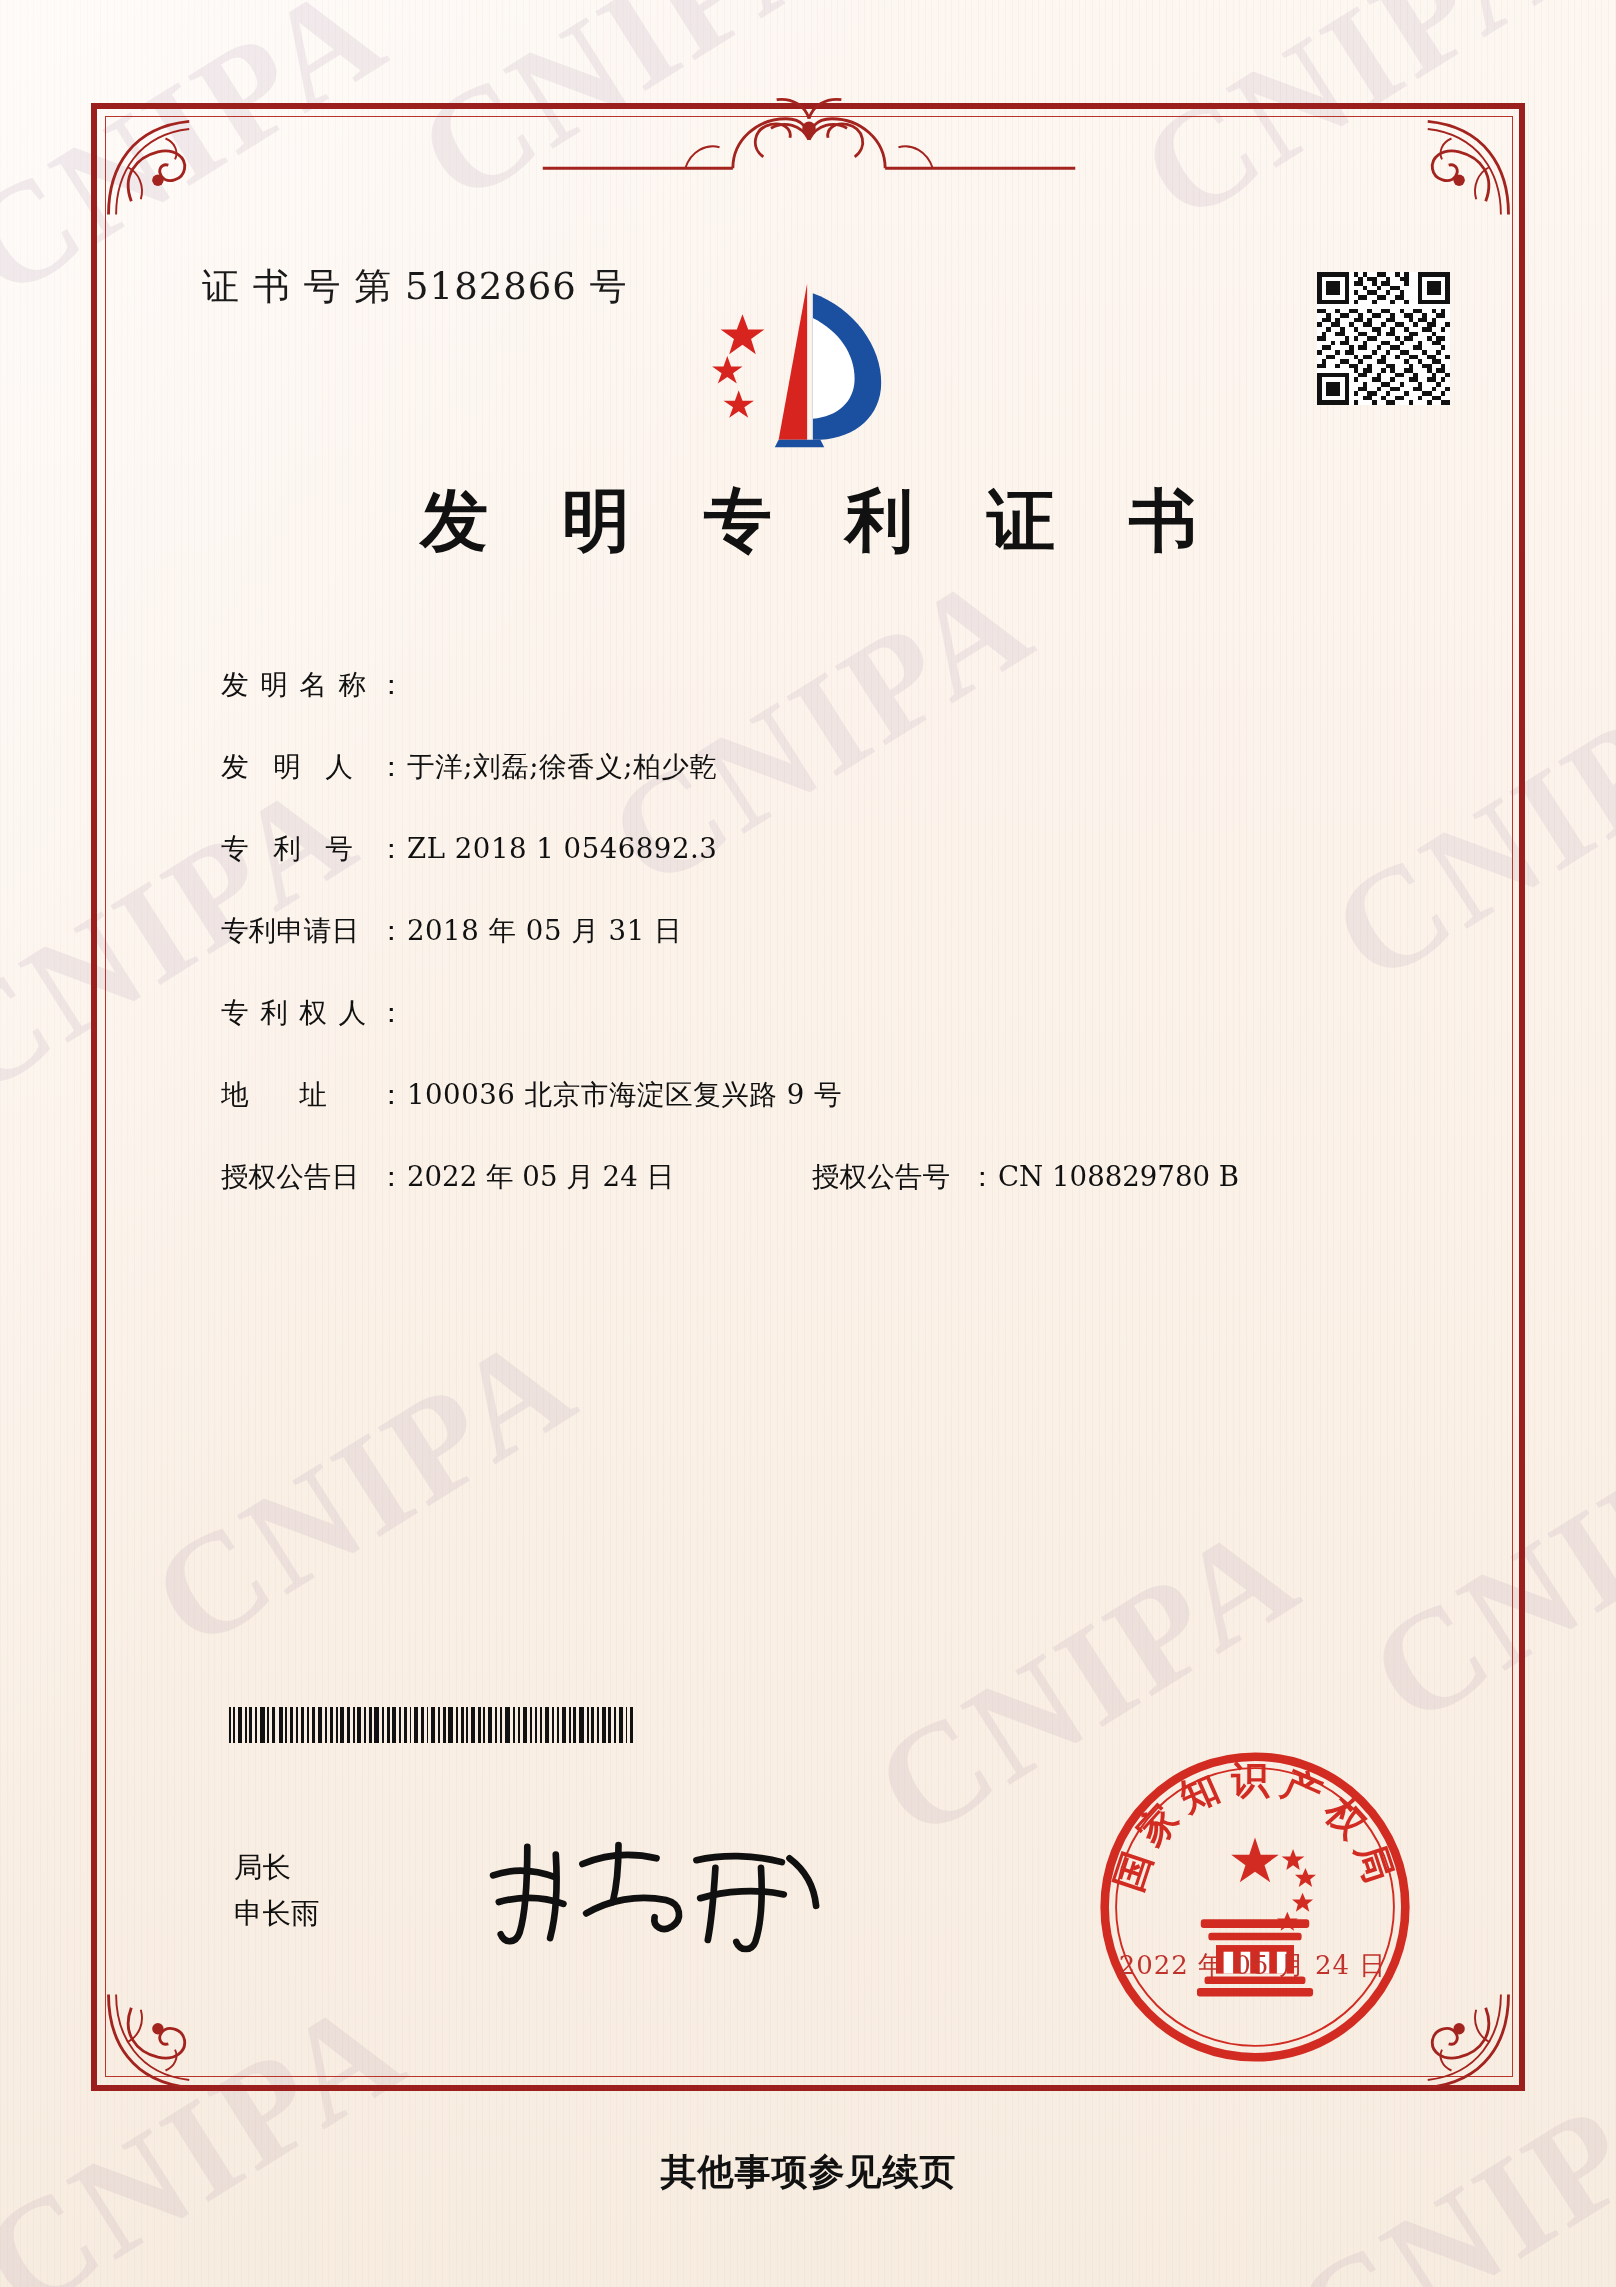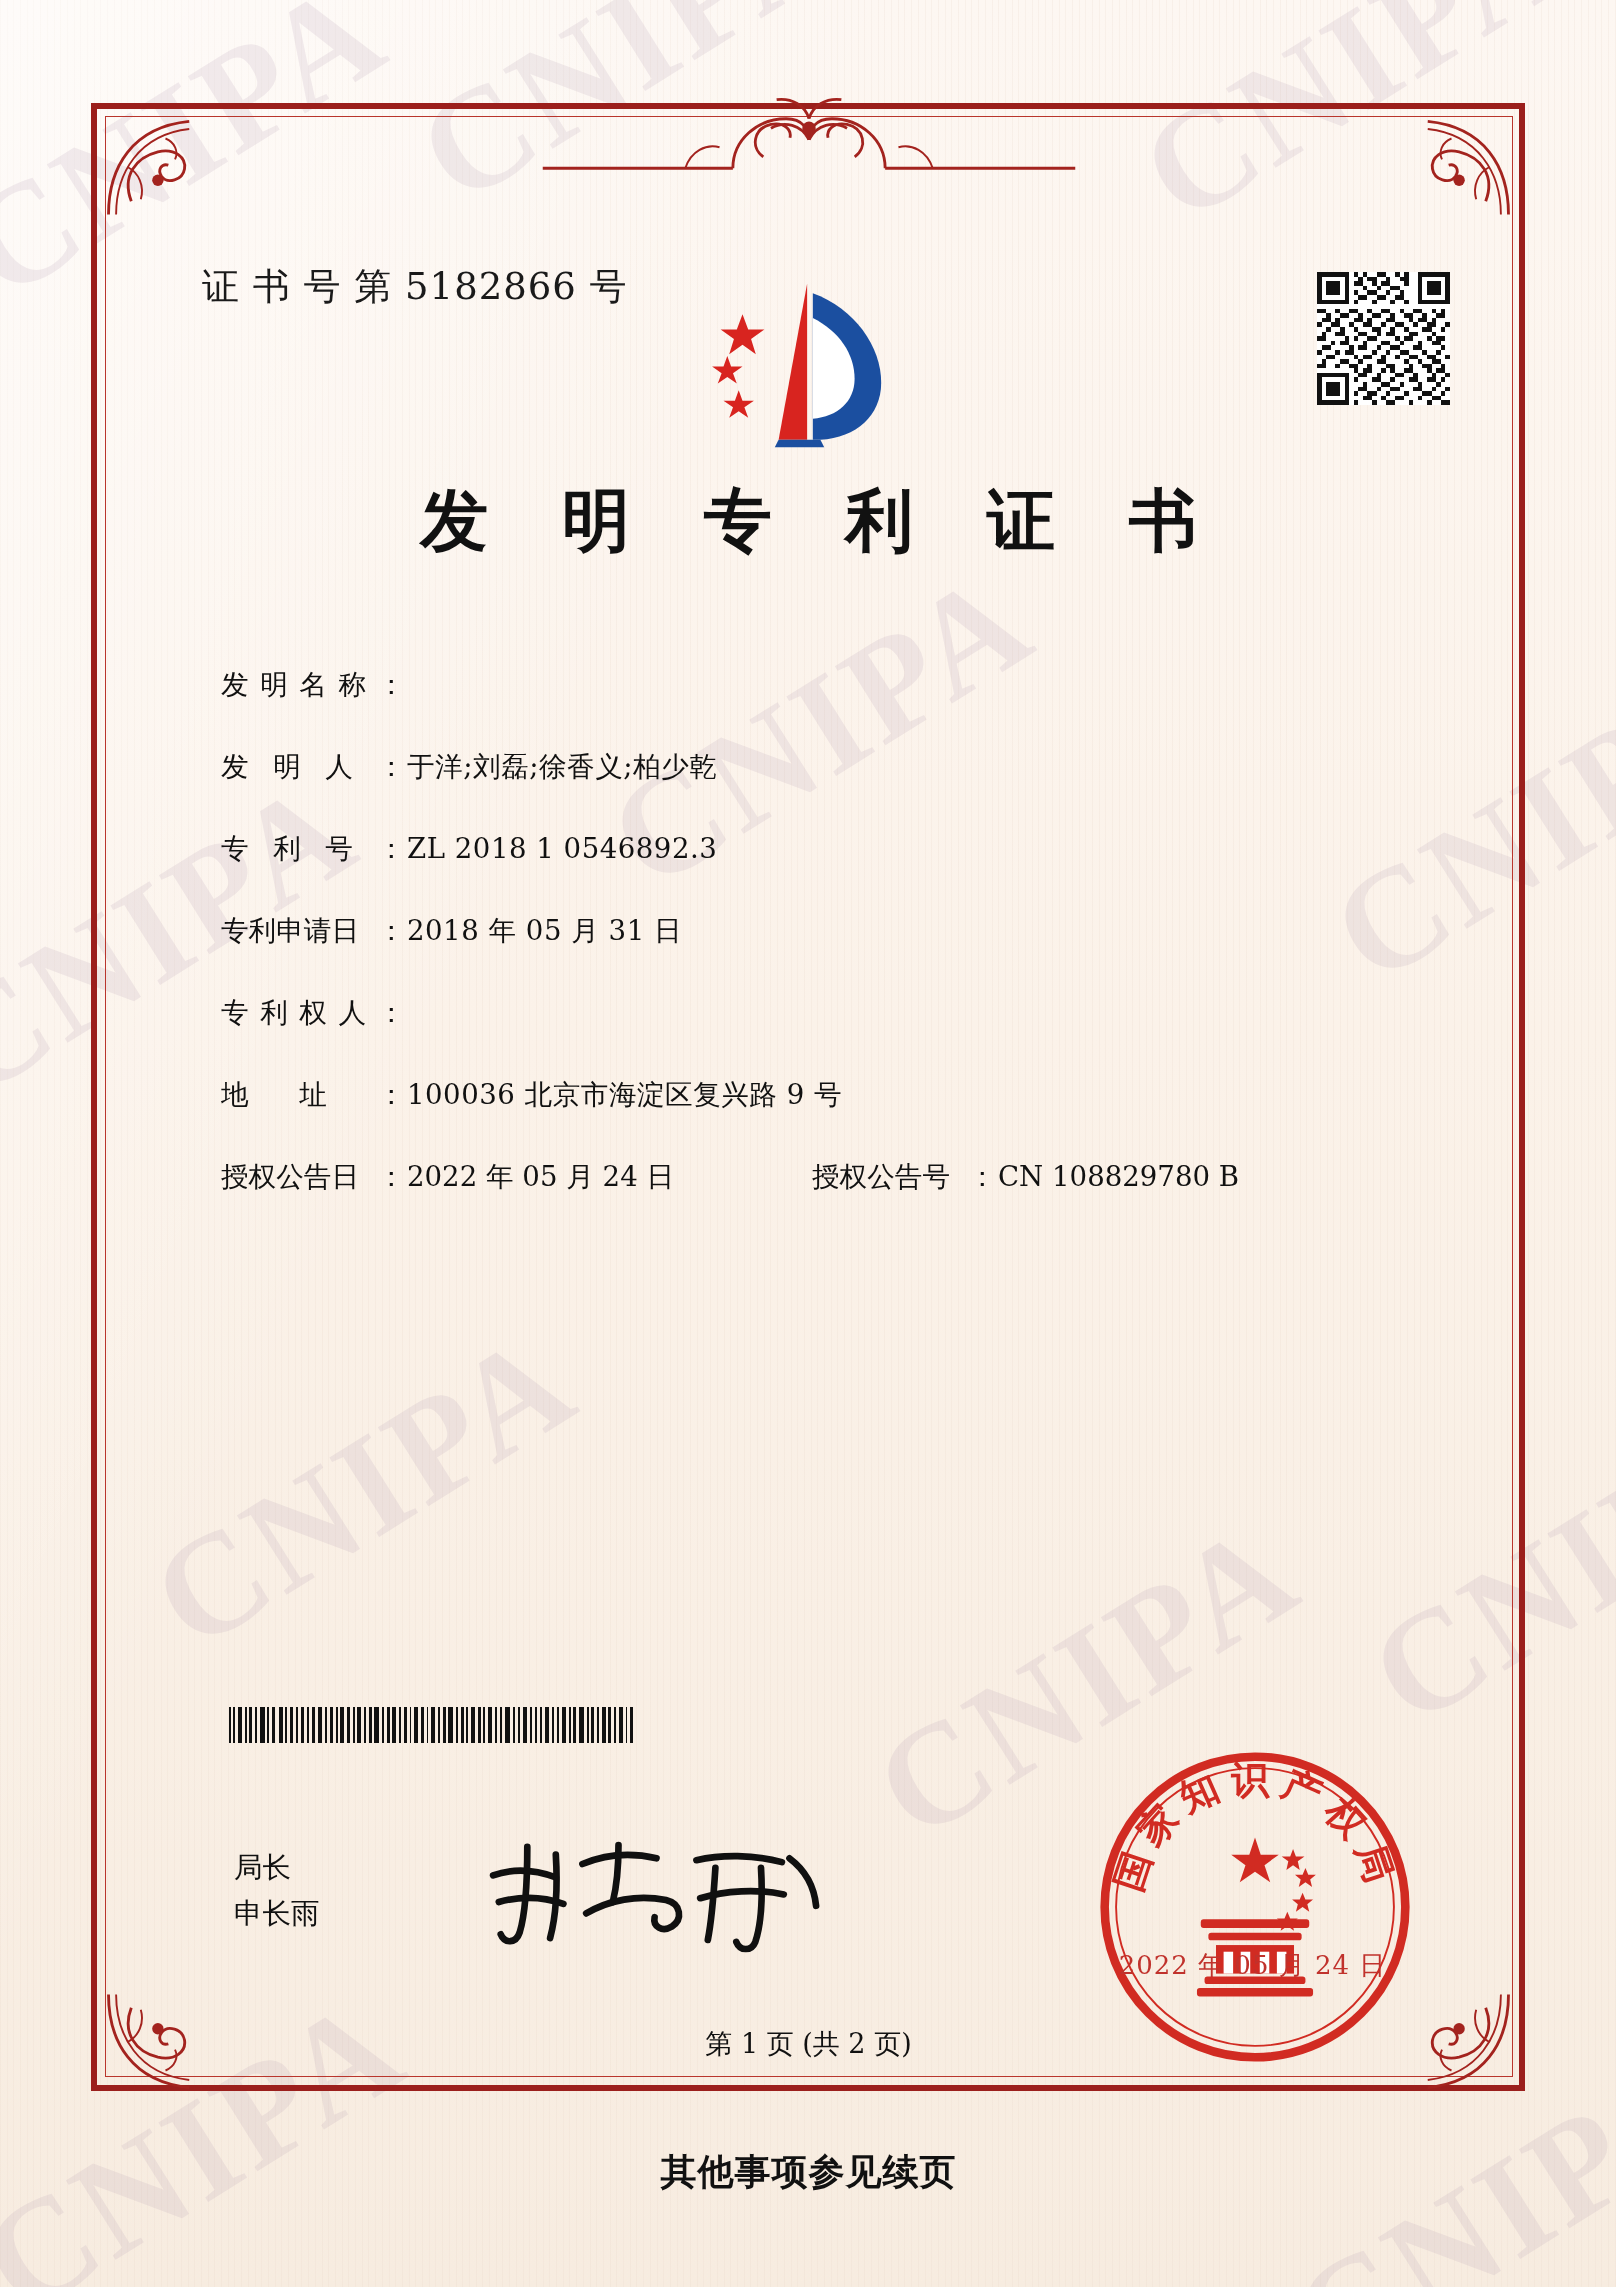--- a/index.html
+++ b/index.html
@@ -751,17 +751,16 @@
       <defs>
         <path id="sealArc" d="M 165,165 m -120,0 a 120,120 0 1,1 240,0" fill="none"></path>
       </defs>
       <text font-family="'DejaVu Serif', serif" font-size="40" font-weight="700" fill="#d12b22" letter-spacing="10">
         <textPath href="#sealArc" startOffset="50%" text-anchor="middle">国家知识产权局</textPath>
       </text>
     </svg>
   </div>
   <div class="seal-date">2022 年 05 月 24 日</div>
 
-  <div class="page-no">第 1 页 (共 2 页)</div>
   <div class="footer-note">其他事项参见续页</div>
 
 </div>
 
 
 </body></html>

